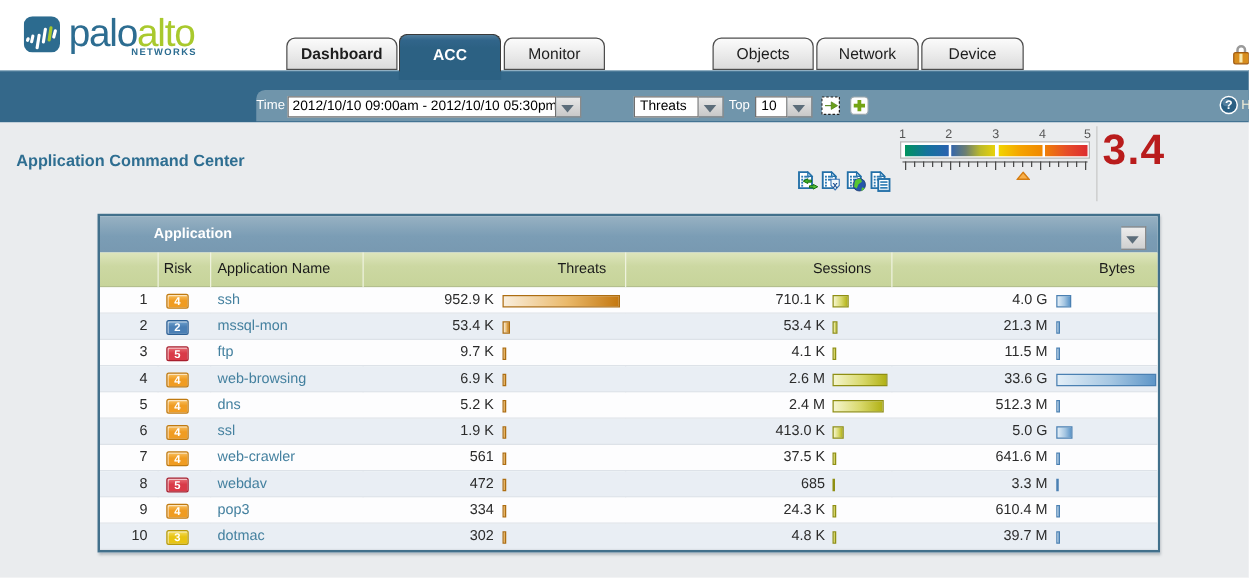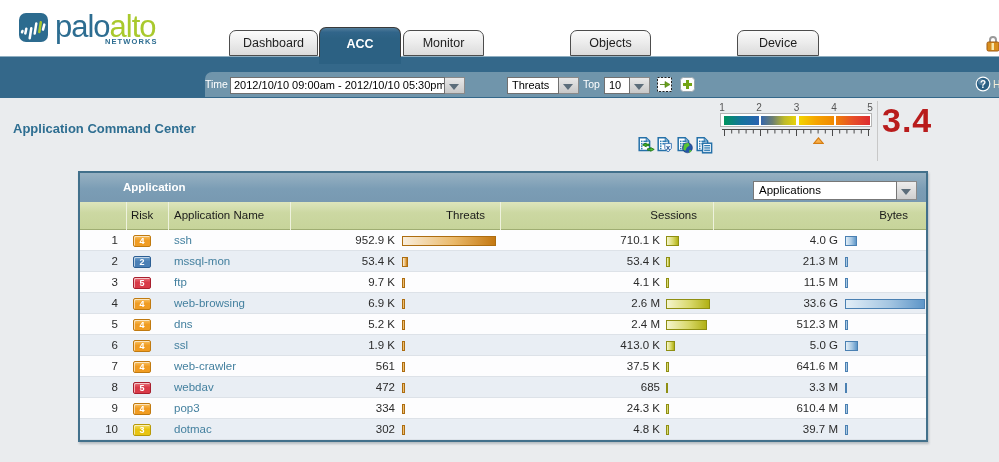--- a/index.html
+++ b/index.html
@@ -96,24 +96,25 @@
       <line x1="3.0" y1="19.3" x2="3.5" y2="18.0"></line>
       <line x1="6.3" y1="20.4" x2="7.3" y2="15.8"></line>
       <line x1="10.7" y1="25.2" x2="12.3" y2="15.2"></line>
       <line x1="15.7" y1="20.6" x2="17.3" y2="10.4"></line>
       <line x1="20.3" y1="19.0" x2="21.8" y2="9.2" stroke="#a9c92d"></line>
       <line x1="24.0" y1="16.6" x2="25.3" y2="11.6"></line>
     </g>
   </svg>
   <div id="wordmark">palo<b>alto</b></div>
   <div id="networks">NETWORKS</div>
-  <div class="tab" style="left:229px;width:89px;">Dashboard</div>
+  <div class="tab" style="left:229px;width:89px;font-weight:bold;">Dashboard</div>
 <div class="tab" style="left:403px;width:81px;">Monitor</div>
 <div class="tab sel" style="left:319px;width:82px;">ACC</div>
 <div class="tab" style="left:570px;width:81px;">Objects</div>
+<div class="tab" style="left:653px;width:82px;">Network</div>
 <div class="tab" style="left:737px;width:82px;">Device</div>
 
   <svg class="abs" style="left:986px;top:35px;" width="13" height="17" viewBox="0 0 13 17">
     <path d="M4 8 V5 a3 3 0 0 1 6 0 V8" fill="none" stroke="#9a9a9a" stroke-width="2"></path>
     <rect x="1" y="7" width="12" height="9" rx="1.5" fill="#d88e1e" stroke="#a05a10" stroke-width="1"></rect>
     <rect x="5.5" y="8" width="2.5" height="7" fill="#f7e9b0"></rect>
   </svg>
 </div>
 
 <div id="bluebar">
@@ -248,21 +249,20 @@
   </svg>
   <svg class="abs" style="left:813px;top:39px;" width="11" height="7" viewBox="0 0 11 7">
     <path d="M5.5 0.8 L10.2 6.4 H0.8 Z" fill="#f9b04a" stroke="#d57d12" stroke-width="1.1"></path>
   </svg>
   <div id="mdivider"></div>
   <div id="mscore">3.4</div>
 
   <div id="panel">
     <div id="phead">
       <span id="ptitle">Application</span>
-      <div id="pselect">Applications</div>
       <div id="pselbtn"></div>
     </div>
     <div id="chead">
       <span style="left:51px;">Risk</span>
       <span style="left:94px;">Application Name</span>
       <span style="left:305px;width:100px;text-align:right;">Threats</span>
       <span style="left:517px;width:100px;text-align:right;">Sessions</span>
       <span style="left:728px;width:100px;text-align:right;">Bytes</span>
       <div class="csep" style="left:46px;"></div>
       <div class="csep" style="left:88px;"></div>

